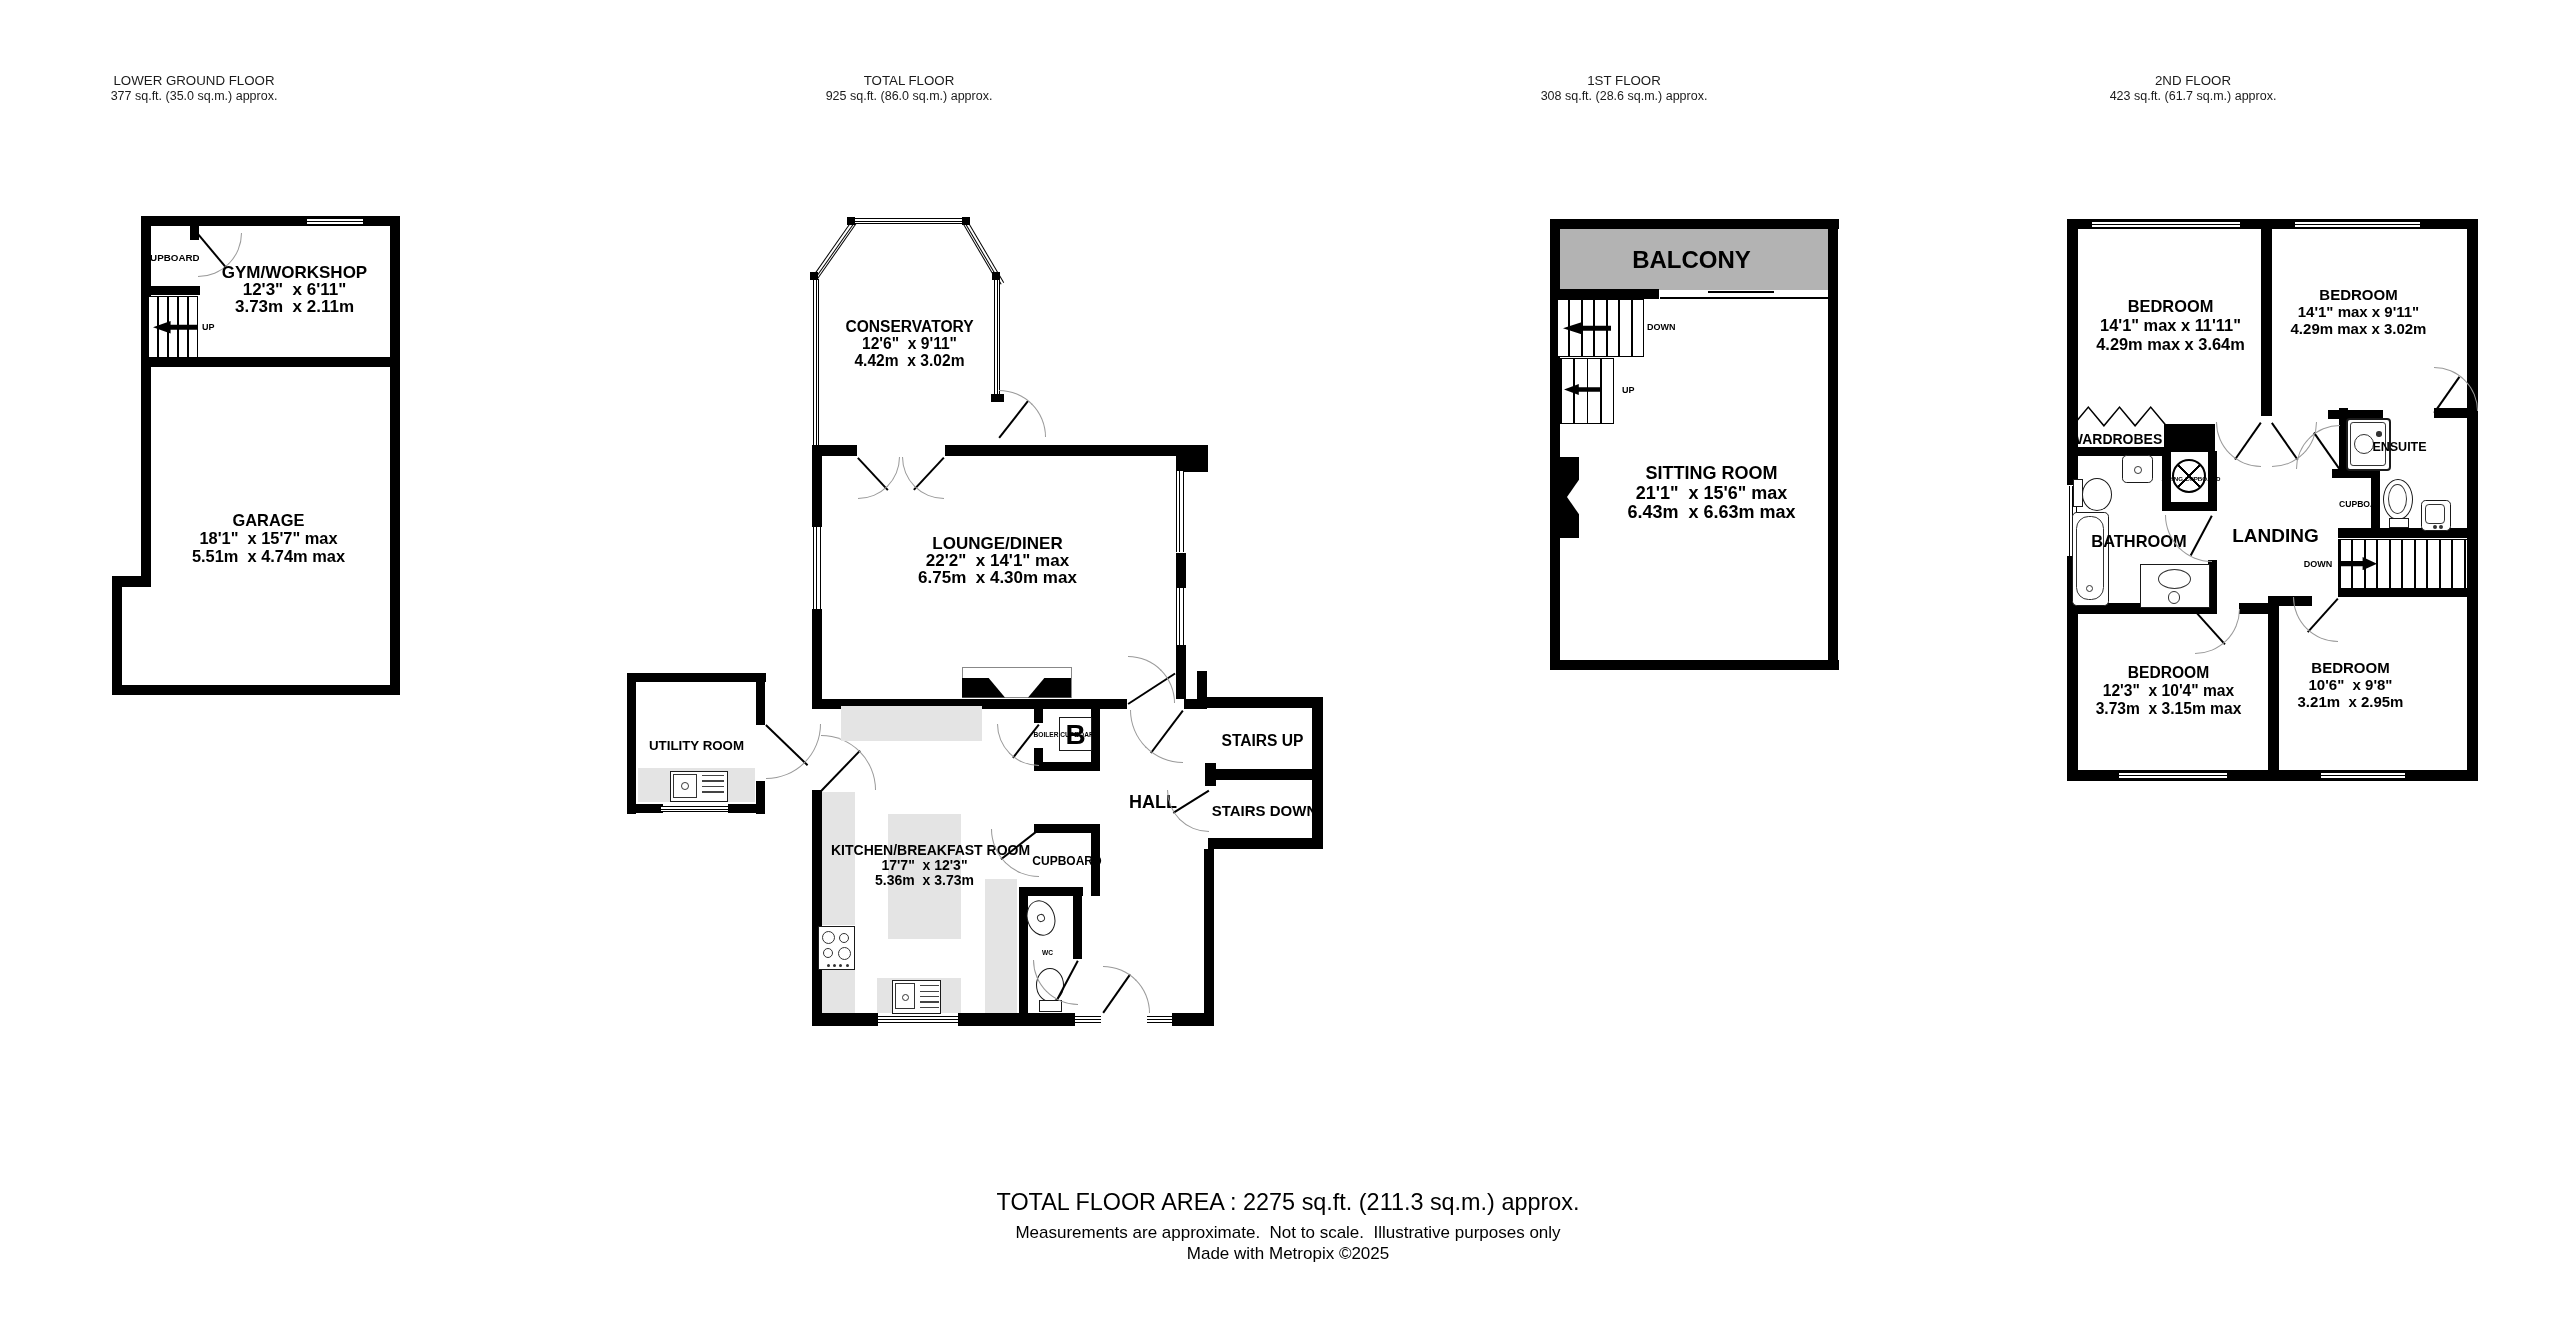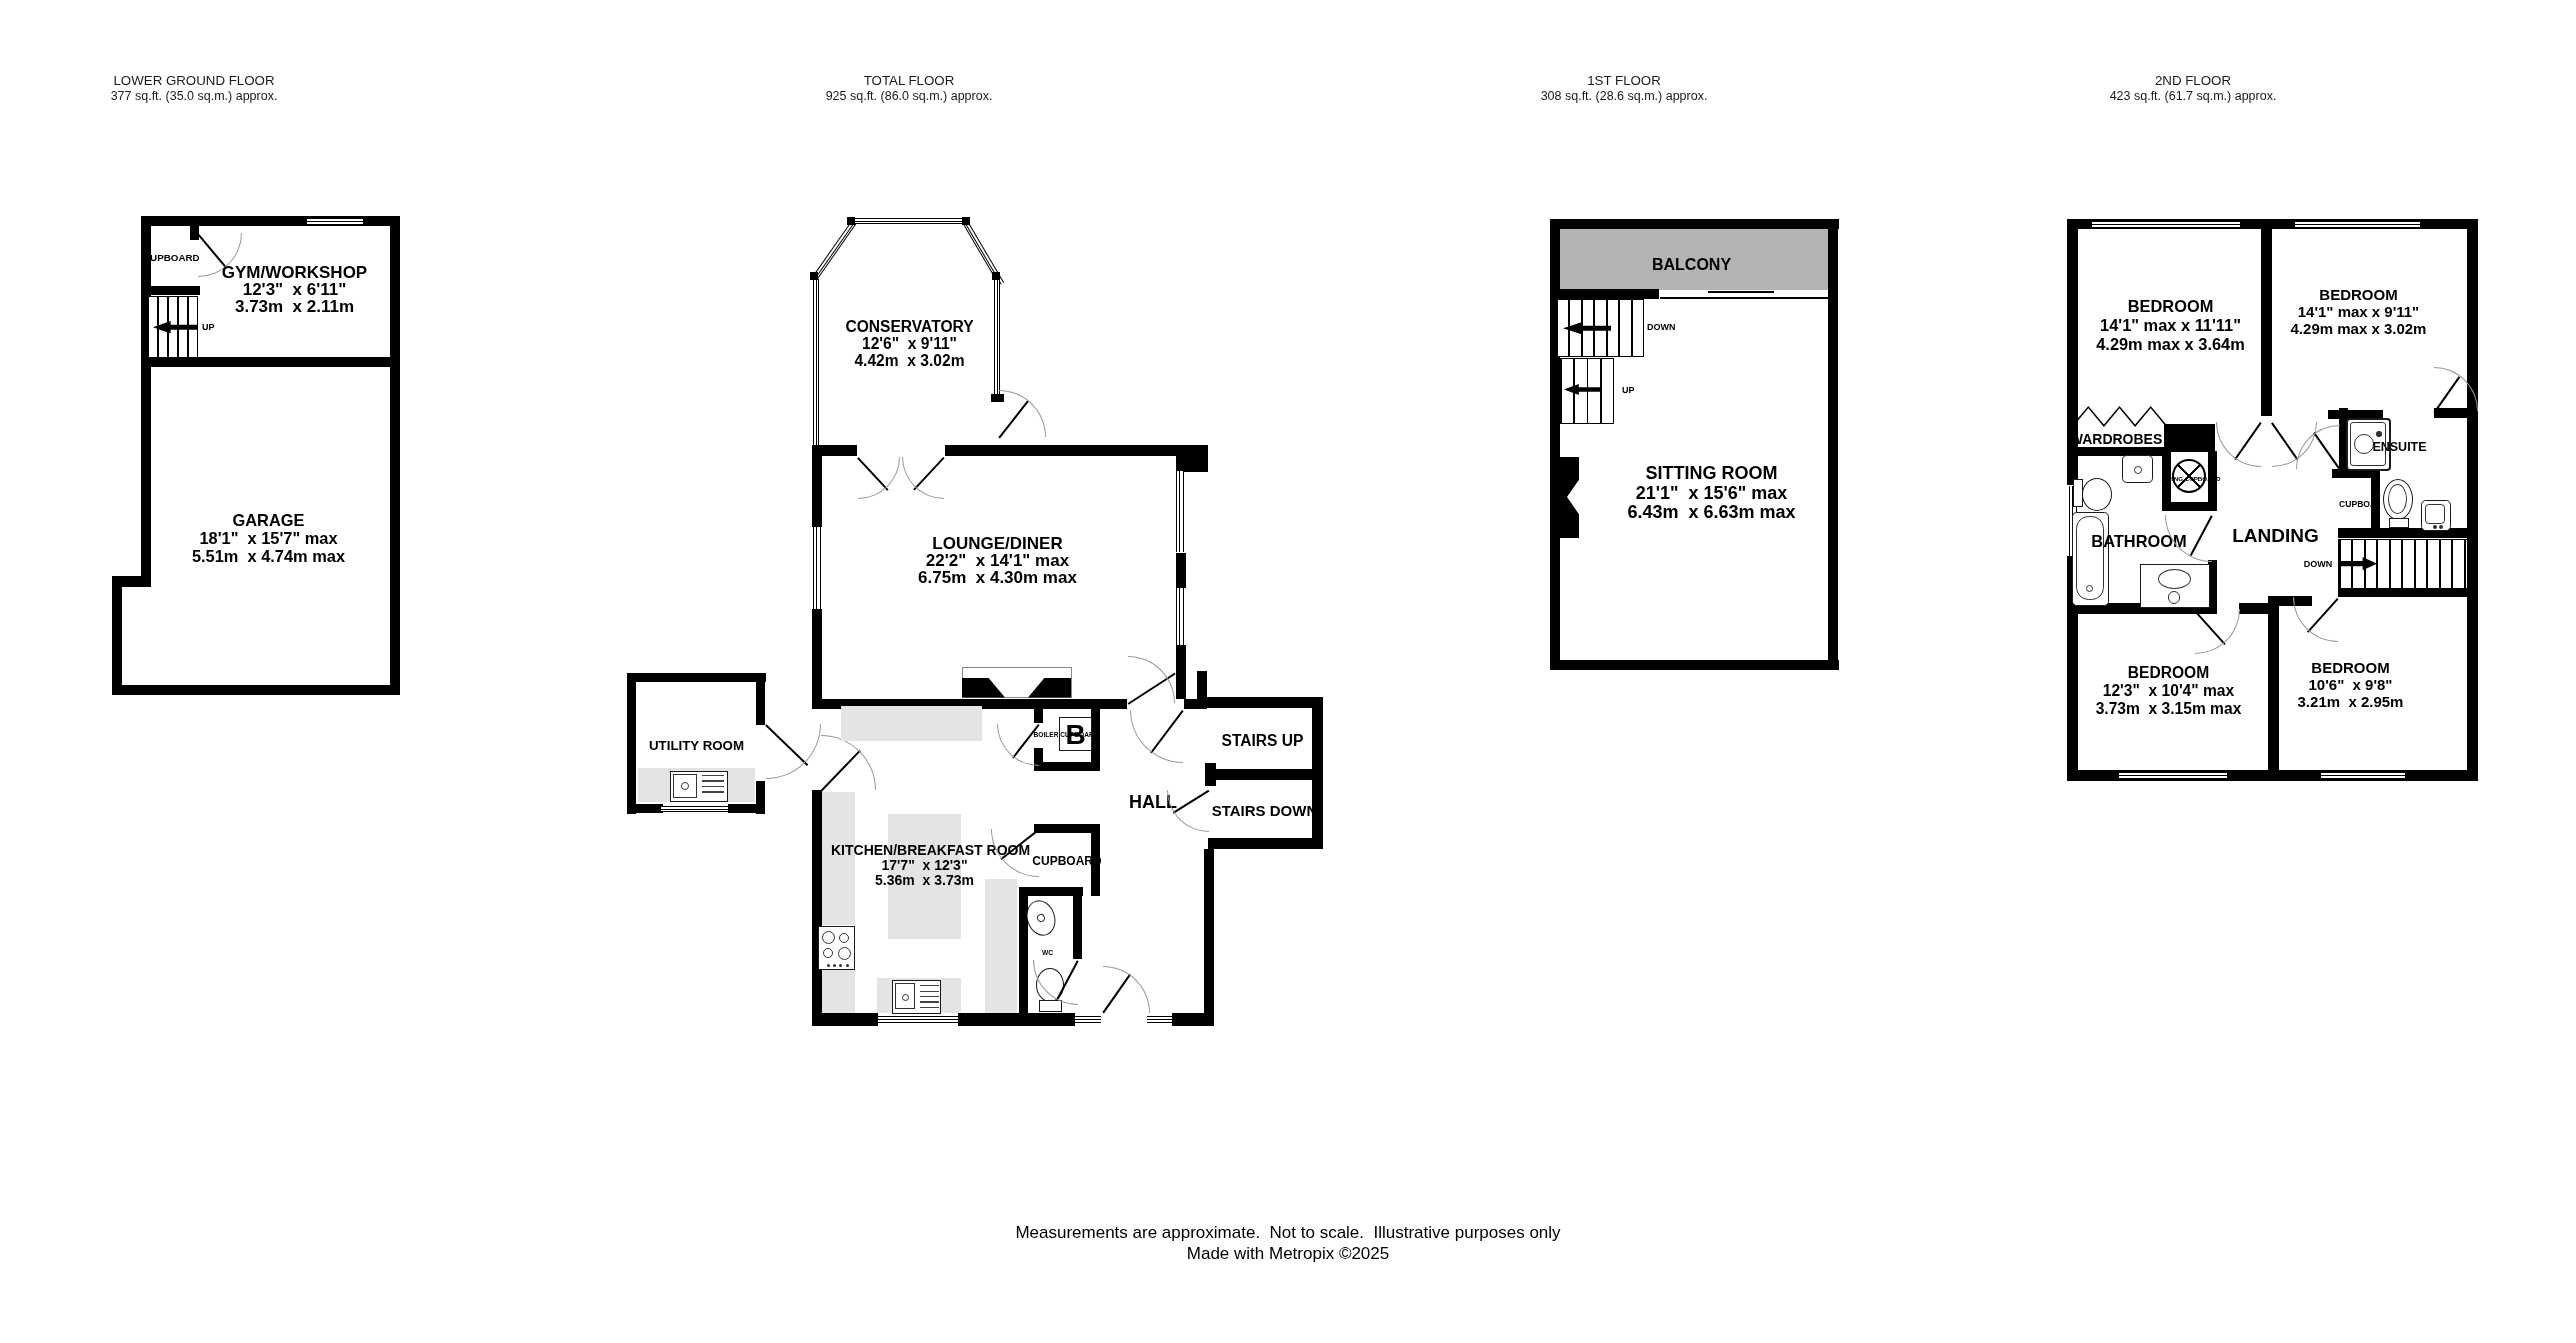--- a/index.html
+++ b/index.html
@@ -238,21 +238,21 @@
   <div class="arc arc-hBL" style="left:1103px;top:966px;width:47px;height:47px"></div>
 
   <div class="gb" style="left:1560px;top:229px;width:269px;height:61px"></div>
   <div class="w" style="left:1550px;top:219px;width:289px;height:10px"></div>
   <div class="w" style="left:1550px;top:219px;width:10px;height:450px"></div>
   <div class="w" style="left:1828px;top:219px;width:10px;height:450px"></div>
   <div class="w" style="left:1550px;top:660px;width:289px;height:10px"></div>
   <div class="w" style="left:1553px;top:289px;width:106px;height:10px"></div>
   <div class="w" style="left:1660px;top:297px;width:168px;height:1.6px"></div>
   <div class="w" style="left:1708px;top:291px;width:66px;height:1.6px"></div>
-  <div class="lbl" style="left:1629px;top:256px;width:125px;font-size:16px">BALCONY</div>
+  <div class="lbl" style="left:1629px;top:246px;width:125px;font-size:24px">BALCONY</div>
   <div class="st-v" style="left:1555px;top:299px;width:89px;height:58px;background:repeating-linear-gradient(90deg,#000 0 1.6px,#fff 1.6px 12.5px) #fff"></div>
   <div class="arr l" style="left:1563px;top:322px;width:48px;height:12.5px"></div>
   <div class="lbl" style="left:1647px;top:322px;font-size:9px">DOWN</div>
   <div class="st-v" style="left:1559px;top:358px;width:55px;height:66px;background:repeating-linear-gradient(90deg,#000 0 1.6px,#fff 1.6px 13.3px) #fff"></div>
   <div class="arr l" style="left:1564px;top:384px;width:37px;height:11px"></div>
   <div class="lbl" style="left:1622px;top:385px;font-size:9px">UP</div>
   <div class="w" style="left:1557px;top:457px;width:22px;height:81px"></div>
   <div class="clip" style="left:1567px;top:479px;width:12.5px;height:36px;background:#fff;clip-path:polygon(100% 0,0 50%,100% 100%)"></div>
   <div class="room" style="left:1618px;top:464px;width:187px;font-size:18px;line-height:19.5px">
     <span>SITTING ROOM</span>
@@ -362,17 +362,18 @@
     <span>BEDROOM</span>
     <span>12'3"  x 10'4" max</span>
     <span>3.73m  x 3.15m max</span>
   </div>
   <div class="room" style="left:2257px;top:659px;width:187px;font-size:15px;line-height:17px">
     <span>BEDROOM</span>
     <span>10'6"  x 9'8"</span>
     <span>3.21m  x 2.95m</span>
   </div>
 
+  <div class="ftr" style="left:976px;top:1189px;width:624px;font-size:23.4px">TOTAL FLOOR AREA : 2275 sq.ft. (211.3 sq.m.) approx.</div>
   <div class="ftr" style="left:976px;top:1223px;width:624px;font-size:17px">Measurements are approximate.  Not to scale.  Illustrative purposes only</div>
   <div class="ftr" style="left:976px;top:1244px;width:624px;font-size:17px">Made with Metropix ©2025</div>
 
 </div>
 
 
 </body></html>

